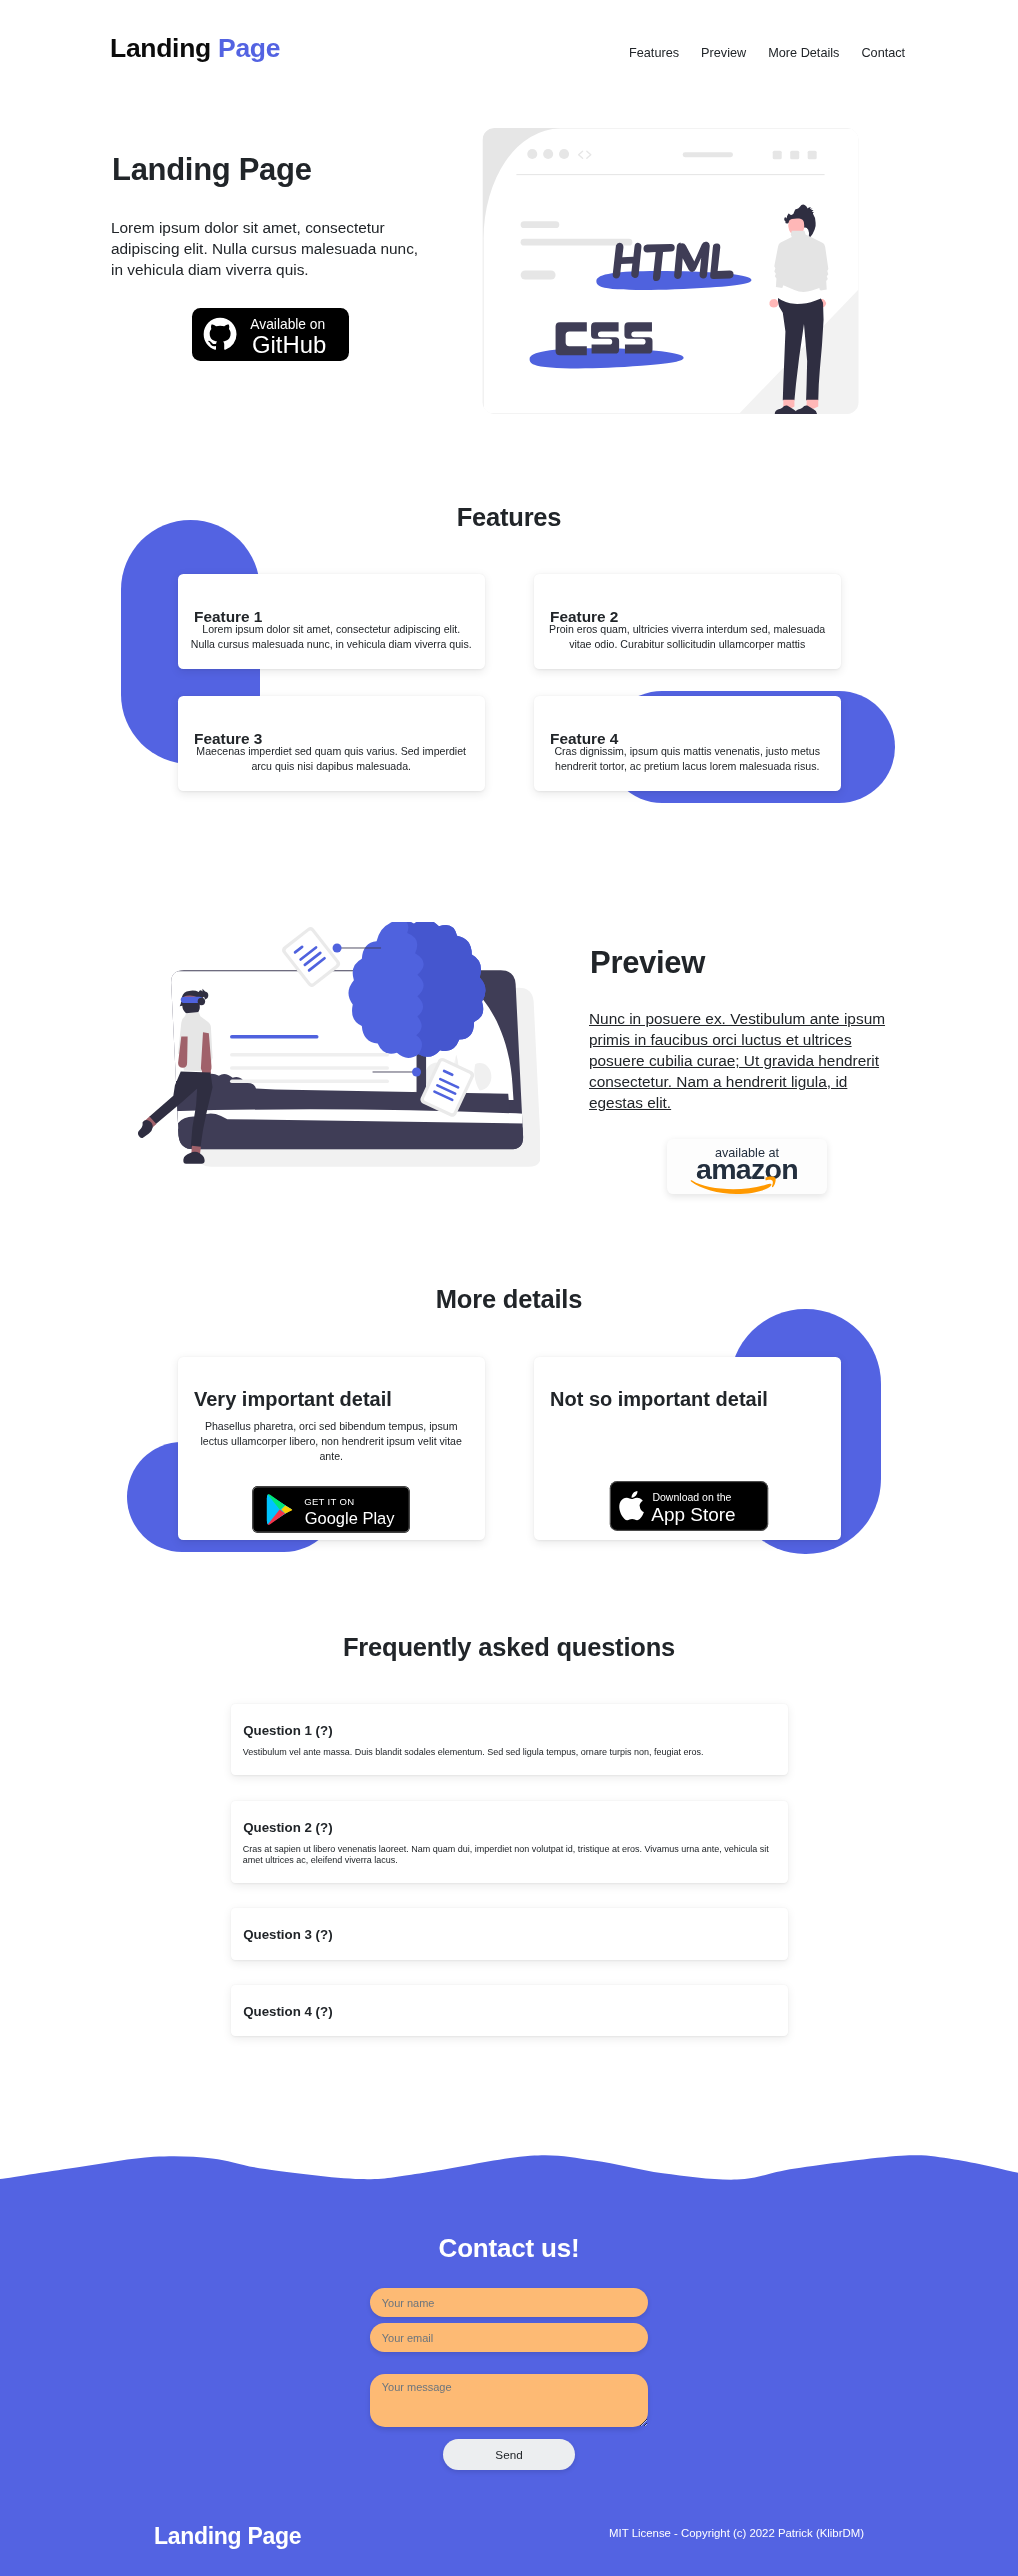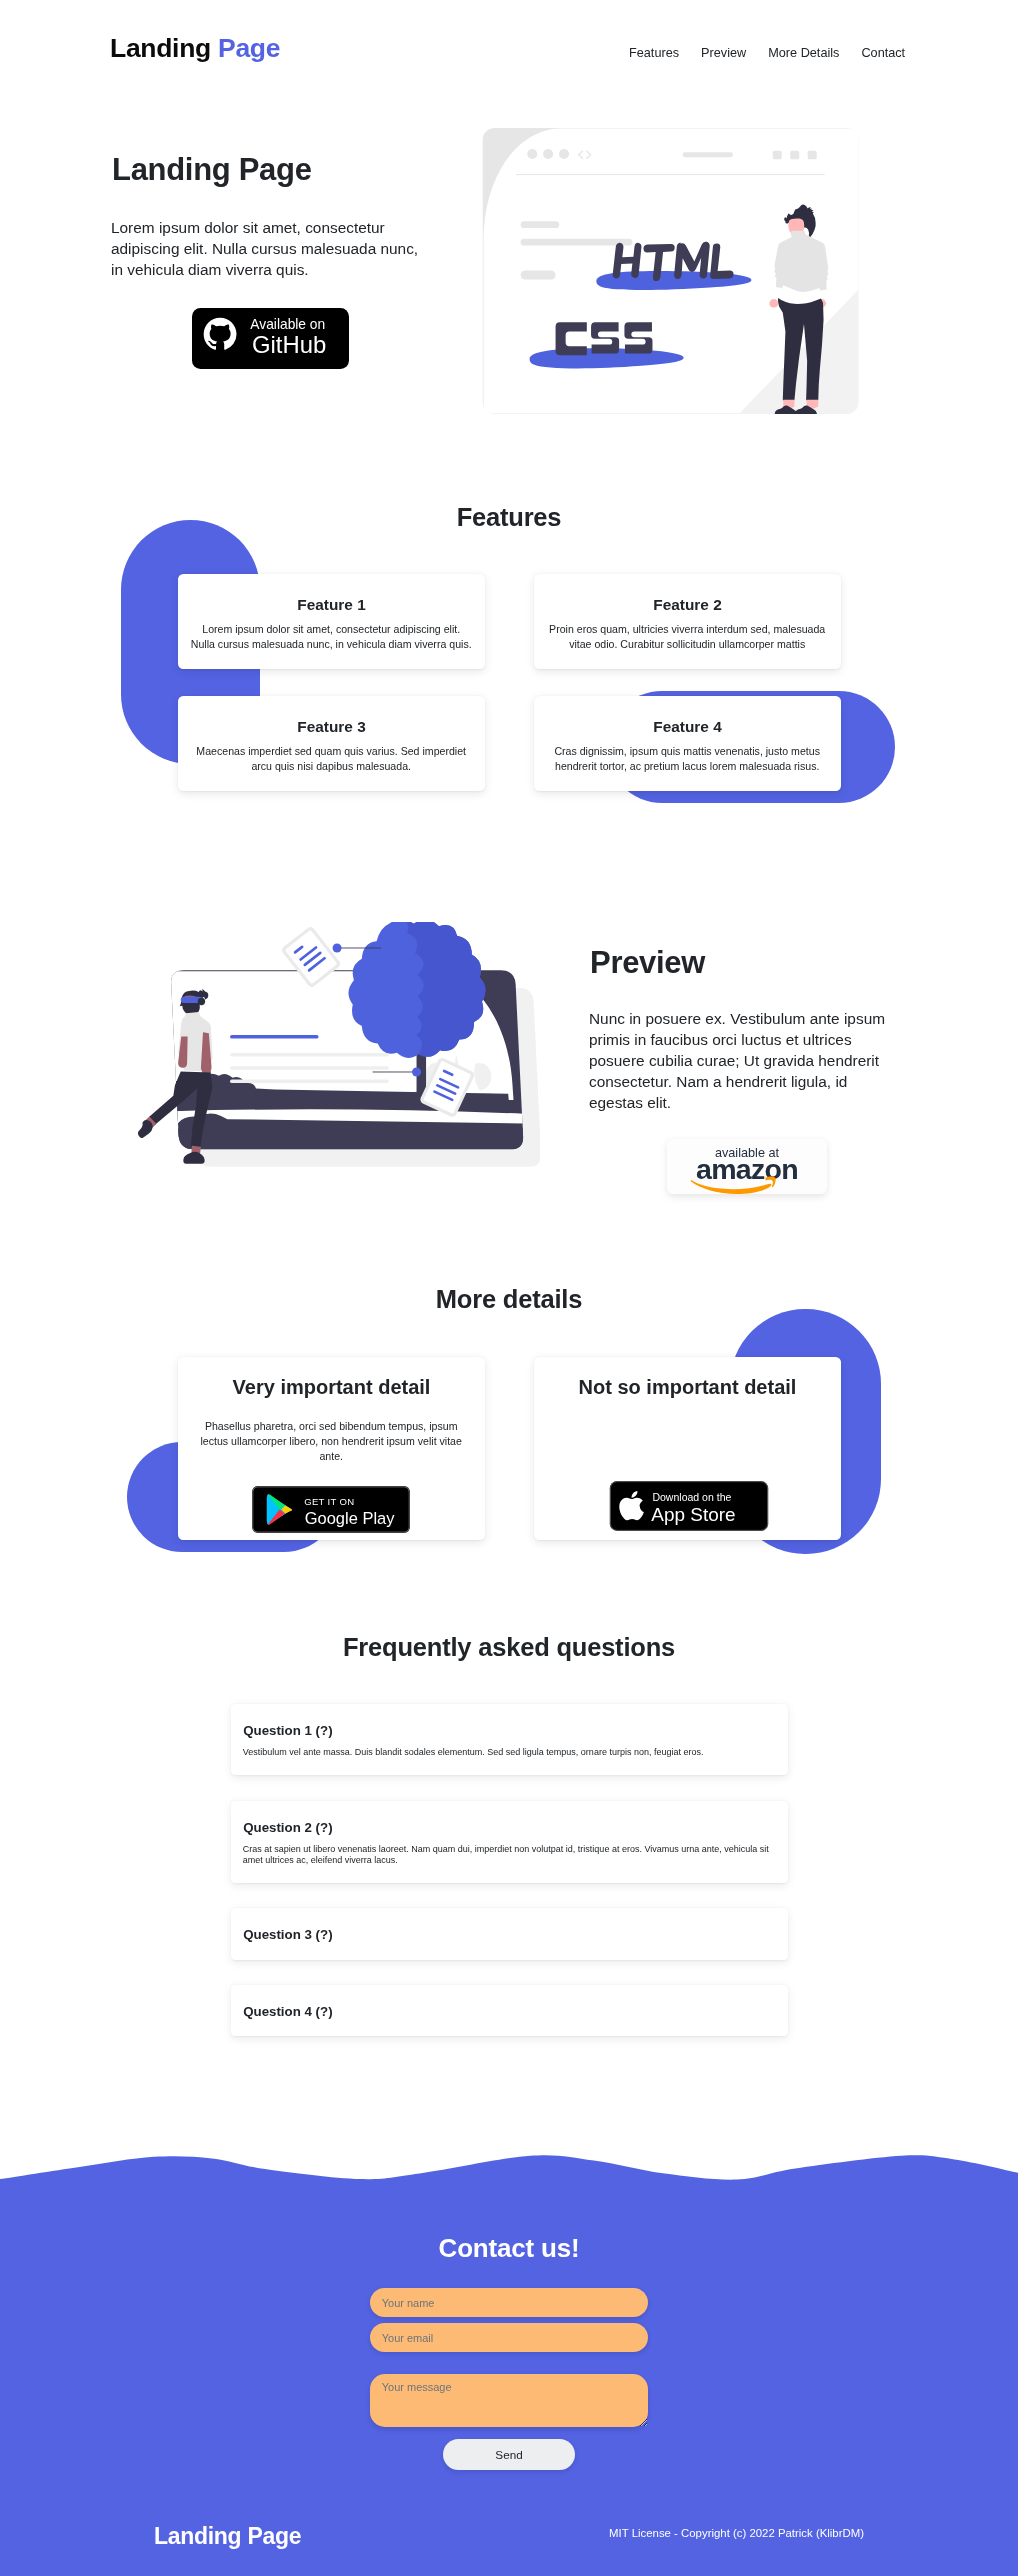--- a/index.html
+++ b/index.html
@@ -18,47 +18,47 @@
   .brand { position:absolute; left:110px; top:35px; font-size:26.5px; font-weight:700; letter-spacing:-0.3px; color:#0b0b0b; white-space:nowrap; line-height:1; }
   .brand .accent { color:#5363e2; }
   .nav-links { position:absolute; left:629px; top:47px; display:flex; align-items:baseline; }
   .nav-links a { color:#212529; text-decoration:none; font-size:12.7px; line-height:1; margin-right:22px; white-space:nowrap; }
   .nav-links a:last-child { margin-right:0; }
 
   
   .hero-h1 { position:absolute; left:112px; top:154px; margin:0; font-size:31px; font-weight:700; letter-spacing:-0.3px; line-height:1; }
   .hero-p { position:absolute; left:111px; top:217px; margin:0; width:314px; font-size:15.4px; line-height:21px; }
   .hero-art { position:absolute; left:482px; top:128px; }
-  .gh-badge { position:absolute; left:192px; top:308px; width:157px; height:61px; border-radius:8.5px; background:#000; overflow:hidden; }
+  .gh-badge { position:absolute; left:192px; top:308px; width:157px; height:53px; border-radius:8.5px; background:#000; overflow:hidden; }
 
   
   .sec-h2 { position:absolute; margin:0; font-size:25.5px; font-weight:700; text-align:center; letter-spacing:-0.2px; line-height:1; width:1018px; left:0; }
 
   
   .card { position:absolute; background:#fff; border-radius:5.3px;
           box-shadow:0 2.7px 9.5px rgba(0,0,0,.09), 0 0.5px 2.1px rgba(0,0,0,.05); z-index:3; }
-  .card h3 { margin:4px; font-size:15.4px; font-weight:700; text-align:center; line-height:1; }
+  .card h3 { margin:16px; font-size:15.4px; font-weight:700; text-align:left; line-height:1; }
   .card p  { margin:0; font-size:10.6px; line-height:15px; text-align:center; }
   .blob { position:absolute; background:#5363e2; z-index:1; }
 
   
   #features-title { top:505px; }
   .f-card { width:307px; height:95px; }
   .f-card h3 { position:absolute; left:0; right:0; top:19px; }
   .f-card p  { position:absolute; left:11.7px; width:283px; top:48px; }
   #f1 { left:178px; top:574px; }
   #f2 { left:534px; top:574px; }
   #f3 { left:178px; top:696px; }
   #f4 { left:534px; top:696px; }
   #fblob1 { left:121px; top:520px; width:139px; height:244px; border-radius:70px; }
   #fblob2 { left:606px; top:691px; width:289px; height:112px; border-radius:56px; }
 
   
   .pv-h2 { position:absolute; left:590px; top:947px; margin:0; font-size:31px; font-weight:700; letter-spacing:-0.3px; line-height:1; }
-  .pv-p { position:absolute; left:589px; top:1008px; margin:0; width:308px; font-size:15.4px; line-height:21px; }
+  .pv-p { position:absolute; left:589px; top:1008px; margin:0; width:308px; font-size:15.4px; line-height:21px;text-decoration:underline; }
   .amz-badge { position:absolute; left:667px; top:1139px; width:160px; height:55px; border-radius:6.4px; background:#fdfdfd;
                box-shadow:0 2.1px 7.4px rgba(0,0,0,.10); }
   .pv-art { position:absolute; left:132px; top:922px; }
 
   
   #more-details-title { top:1287px; }
   .md-card { width:307px; }
   #md1 { left:178px; top:1357px; height:183px; }
   #md2 { left:534px; top:1357px; height:183px; }
   .md-card h3 { position:absolute; left:0; right:0; top:16.4px; font-size:20px; }

